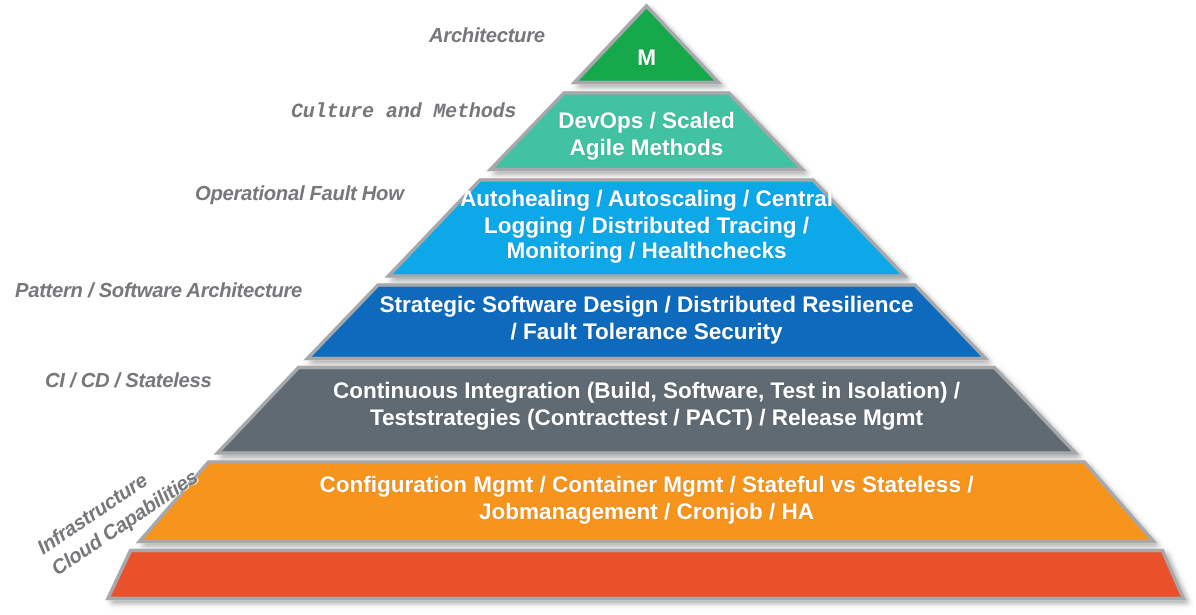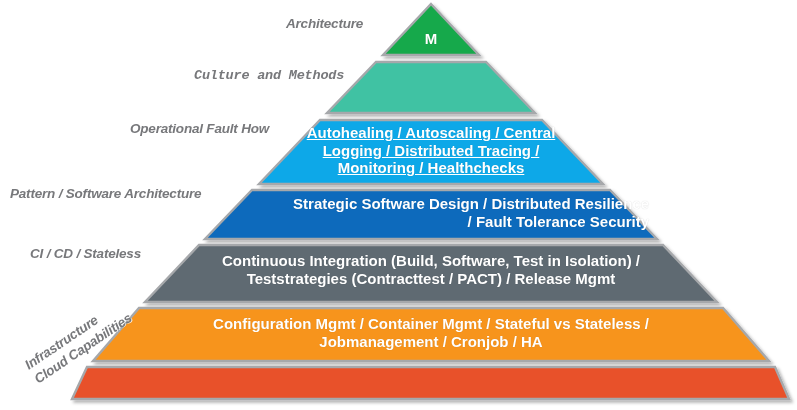--- a/index.html
+++ b/index.html
@@ -73,26 +73,28 @@
 
     <polygon points="199,245 663,245 717,302 145,302" fill="#5f6a72" stroke="#a6a8ab" stroke-width="2.4" filter="url(#tierShadow)"></polygon>
 
     <polygon points="139,308 723,308 769,361 93,361" fill="#f7941e" stroke="#a6a8ab" stroke-width="2.4" filter="url(#tierShadow)"></polygon>
 
     <polygon points="87,367 775,367 789,399 72,399" fill="#e8512a" stroke="#a6a8ab" stroke-width="2.4" filter="url(#tierShadow)"></polygon>
   </svg>
 
   <div class="tier-text" style="left:383px; top:30px; width:96px; font-size:15px;">M</div>
 
+  <div class="tier-text" style="left:347px; top:72px; width:168px; font-size:15px;">DevOps / Scaled
+Agile Methods</div>
 
-  <div class="tier-text" style="left:289px; top:124px; width:284px; font-size:15px;text-decoration:underline;">Autohealing / Autoscaling / Central
+  <div class="tier-text" style="left:289px; top:124px; width:284px; font-size:15px;">Autohealing / Autoscaling / Central
 Logging / Distributed Tracing /
 Monitoring / Healthchecks</div>
 
-  <div class="tier-text" style="left:213px; top:195px; width:436px; font-size:15px;text-align:right;">Strategic Software Design / Distributed Resilience
+  <div class="tier-text" style="left:213px; top:195px; width:436px; font-size:15px;">Strategic Software Design / Distributed Resilience
 / Fault Tolerance Security</div>
 
   <div class="tier-text" style="left:158px; top:252px; width:546px; font-size:15px;">Continuous Integration (Build, Software, Test in Isolation) /
 Teststrategies  (Contracttest / PACT) /  Release Mgmt</div>
 
   <div class="tier-text" style="left:108px; top:315px; width:646px; font-size:15px;">Configuration Mgmt / Container Mgmt / Stateful vs Stateless /
 Jobmanagement / Cronjob  / HA</div>
 
 
   <div class="side-label" style="left:286px; top:16px;">Architecture</div>

